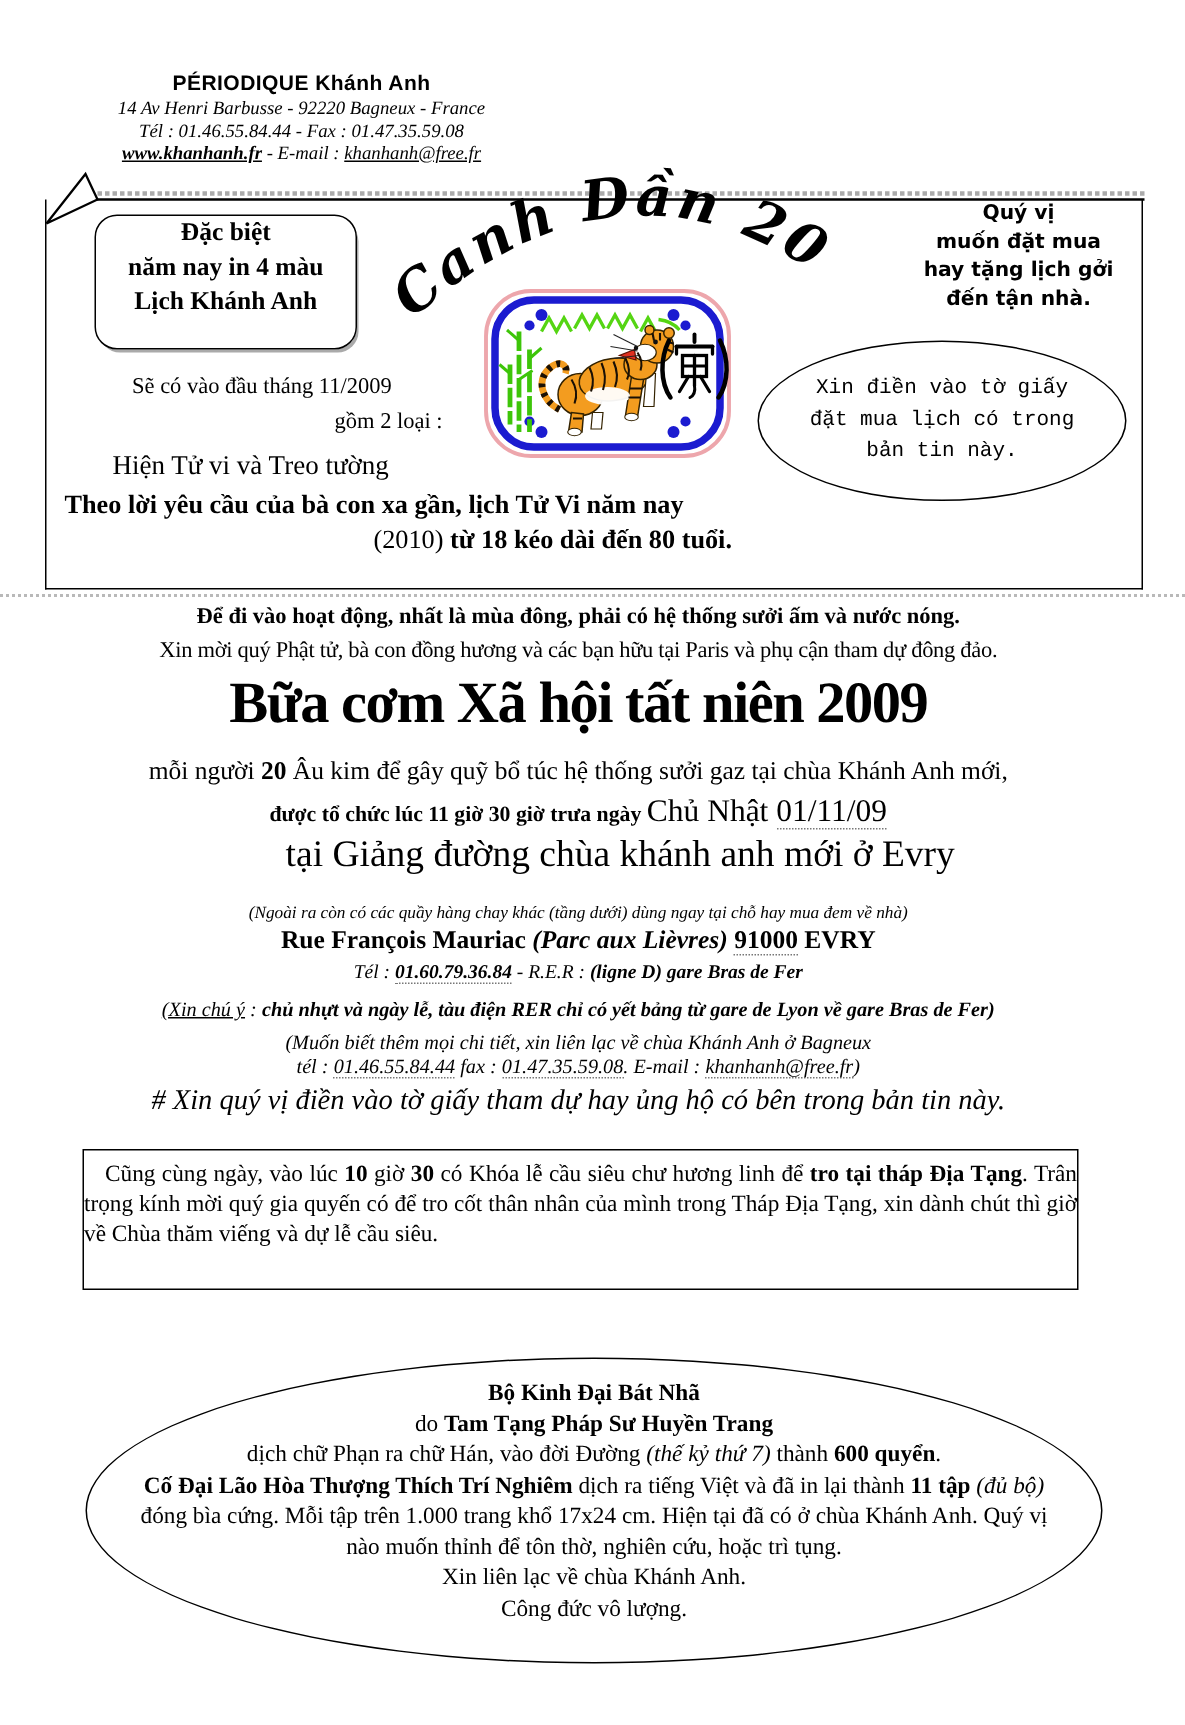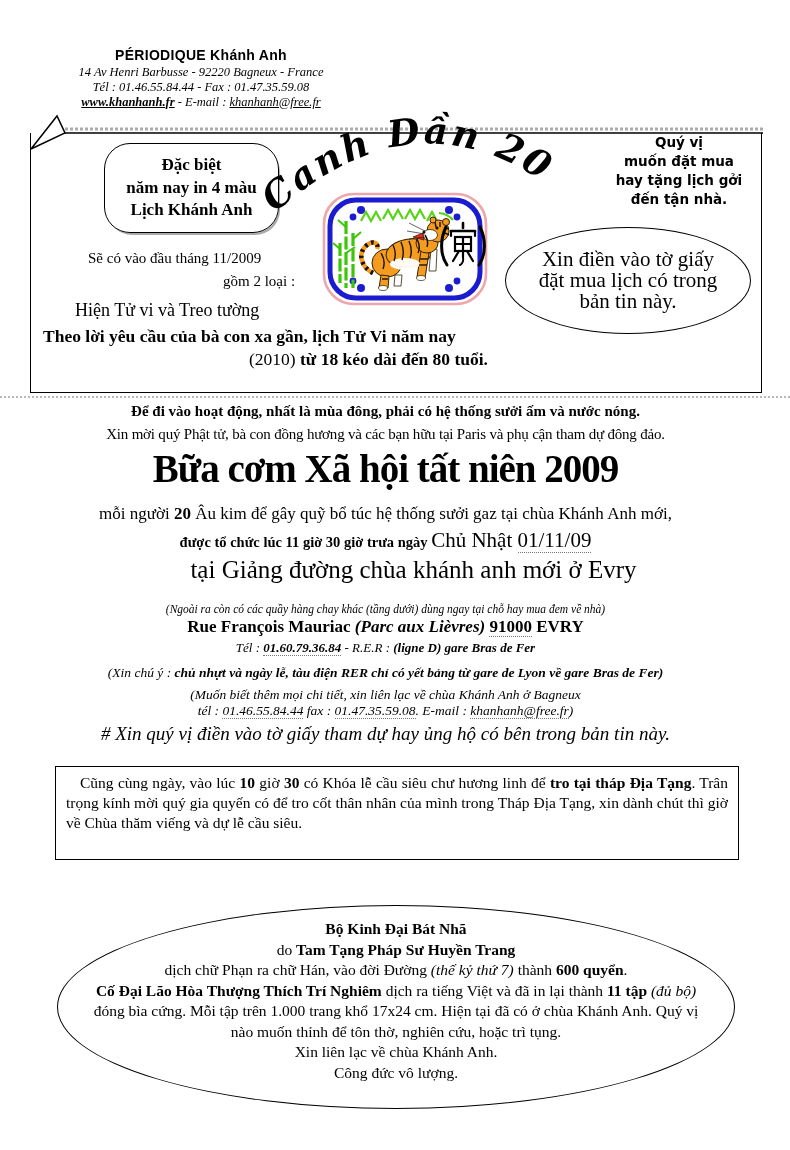--- a/index.html
+++ b/index.html
@@ -15,29 +15,29 @@
   .hdr-web{font-style:italic;font-size:12.5px;margin-top:1px;}
   .site{font-weight:bold;text-decoration:underline;}
   .mail{text-decoration:underline;}
 
   .chgbox{left:372px;top:64px;width:258px;height:21px;border:1.3px solid #333;border-radius:8px;
           box-shadow:1.5px 1.5px 0 #999;font-style:italic;font-size:13px;line-height:21px;text-align:center;}
 
   
   .banner{left:30px;top:133px;width:730px;height:259px;border:1.5px solid #000;border-top:none;}
   .banner-top-svg{left:-5px;top:-28px;width:742px;height:40px;overflow:visible;}
-  .specialbox{left:32px;top:10px;width:173px;height:88px;border:1.6px solid #000;border-radius:26px;
+  .specialbox{left:32px;top:10px;width:173px;height:88px;border:1.6px solid #000;border-radius:15px;
               box-shadow:2px 3px 0 -1px #aaa;text-align:center;font-weight:bold;font-size:17px;
-              display:flex;flex-direction:column;justify-content:center;line-height:1.35;margin-left:41px;}
+              display:flex;flex-direction:column;line-height:1.35;}
   .arch-svg{left:232px;top:-14px;width:300px;height:112px;overflow:visible;}
   .pitch{left:522px;top:0px;width:252px;text-align:center;font-family:"DejaVu Sans","Liberation Sans",sans-serif;
          font-weight:bold;font-size:13.5px;line-height:19px;}
   .order-ellipse{left:474px;top:94px;width:244px;height:105px;border:1.4px solid #000;border-radius:50%;
-                 text-align:center;font-size:21px;line-height:21px;padding-top:0;
-                 display:flex;flex-direction:column;justify-content:center;}
+                 text-align:center;font-size:14px;line-height:21px;padding-top:0;
+                 display:flex;flex-direction:column;justify-content:center;font-family:Liberation Mono, monospace;}
   .avail{left:57px;top:117px;font-size:15px;}
   .types{left:192px;top:140px;font-size:15px;}
   .caltypes{left:44px;top:167px;font-size:18px;}
   .req1{left:12px;top:193px;font-size:17.5px;font-weight:bold;}
   .req2{left:218px;top:216px;font-size:17.5px;}
   .req2 .b{font-weight:bold;}
   .emblem-svg{left:290px;top:58px;width:168px;height:116px;}
 
   .dotline{left:0;top:396px;width:790px;border-top:2px dotted #b9b9b9;height:0;}
 
@@ -53,28 +53,28 @@
   .tl-date{font-size:21px;border-bottom:1.6px dotted #777;}
   .venue{top:556px;font-size:25px;margin-left:28px;}
   .foodnote{top:603px;font-style:italic;font-size:11.5px;}
   .addr{top:617px;font-size:17px;font-weight:bold;}
   .addr .it{font-style:italic;}
   .addr .zip{border-bottom:1.6px dotted #777;}
   .transport{top:640px;font-size:13px;font-style:italic;}
   .transport .b{font-weight:bold;}
   .transport .tel{font-weight:bold;border-bottom:1.6px dotted #777;}
   .rernote{top:665px;font-size:13.5px;font-style:italic;}
-  .rernote .u{}
+  .rernote .u{text-decoration:underline;}
   .rernote .b{font-weight:bold;}
   .contact1{top:687px;font-size:13.5px;font-style:italic;}
   .contact2{top:703px;font-size:13.5px;font-style:italic;}
   .contact2 .du{border-bottom:1.2px dotted #777;}
   .fillform{top:723px;font-size:19px;font-style:italic;}
 
-  .membox{left:55px;top:766px;width:662px;height:80px;border:1.7px solid #000;padding:6px 10px;
+  .membox{left:55px;top:766px;width:662px;height:80px;border:1.7px solid #000;padding:6px 0;
           font-size:15.5px;line-height:20px;text-align:justify;text-indent:14px;}
   .membox .b{font-weight:bold;}
 
   .sutra{left:57px;top:905px;width:676px;height:202px;border:1.5px solid #000;border-radius:50%;}
   .sutra-in{left:26px;top:13px;width:624px;text-align:center;font-size:15.5px;line-height:20.5px;}
   .sutra-in .b{font-weight:bold;}
   .sutra-in .it{font-style:italic;}
 </style>
 </head>
 <body>

